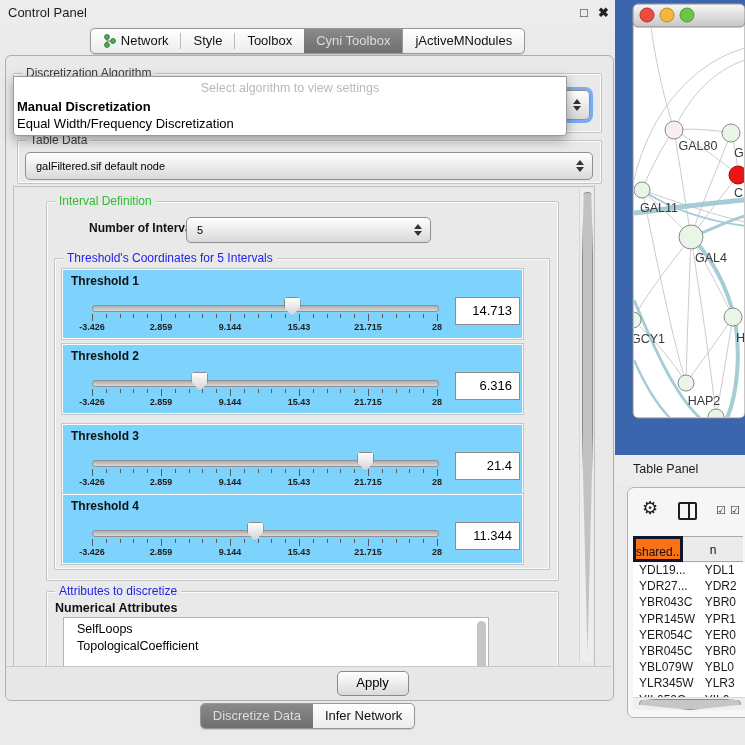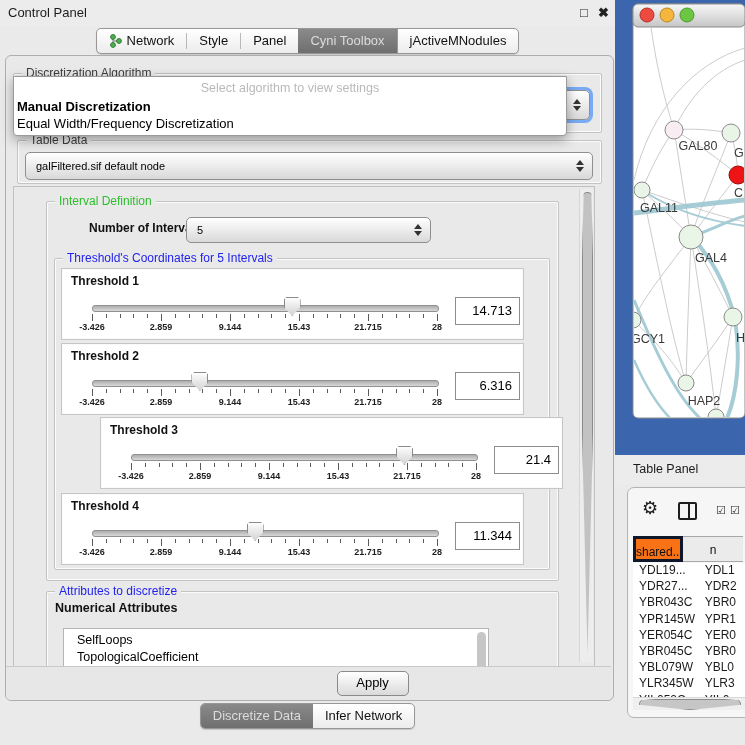--- a/index.html
+++ b/index.html
@@ -38,32 +38,32 @@
   .popup .opt1{position:absolute;left:3px;top:22px;font-size:13px;font-weight:bold;color:#000}
   .popup .opt2{position:absolute;left:3px;top:39px;font-size:13px;color:#000}
   
   .scrollpanel{left:13px;top:186px;width:580px;height:479px;border:1px solid #c0c0c0;
                background:#e9e9e9;overflow:hidden}
   .vsb{position:absolute;right:1px;top:2px;width:13px;height:473px;background:#ededed;border-left:1px solid #d6d6d6}
   .vsb .thumb{position:absolute;left:2px;top:3px;width:9px;height:460px;background:#c2c2c2;border-radius:5px}
   .bold-label{font-weight:bold;font-size:12px;color:#111}
   
   .tbox{position:absolute;left:47px;width:461px;height:70px;border:1px solid #c6c6c6;
-        box-shadow:inset 0 0 0 1px #fafafa;background:#ffffff}
+        box-shadow:inset 0 0 0 1px #fafafa;background:#7dd3fc}
   .tbox .tlabel{position:absolute;left:9px;top:5px;font-weight:bold;font-size:12px;color:#111}
   .track{position:absolute;left:30px;top:36px;width:345px;height:5px;border:1px solid #909090;
          border-radius:3px;background:linear-gradient(#aeaeae,#d8d8d8)}
   .tick{position:absolute;width:1px;background:#5a5a5a}
   .ticklab{position:absolute;width:46px;margin-left:-23px;text-align:center;font-size:9px;font-weight:bold;color:#1d1d1d}
   .thumb{position:absolute;top:28px;width:15px;height:17px;background:linear-gradient(#fdfdfd,#d4d4d4);
          border:1px solid #8a8a8a;clip-path:polygon(16% 0%,84% 0%,100% 14%,100% 52%,50% 100%,0% 52%,0% 14%)}
   .vbox{position:absolute;left:393px;top:28px;width:56px;height:26px;background:#fff;border:1px solid #8d8d8d;
         font-size:13px;text-align:right;line-height:26px;padding-right:7px;color:#000}
   
-  .attrlist{position:absolute;left:49px;top:441px;width:424px;height:70px;background:#fff;border:1px solid #b5b5b5}
+  .attrlist{position:absolute;left:49px;top:430px;width:424px;height:70px;background:#fff;border:1px solid #b5b5b5}
   .attrlist .item{padding-left:13px;font-size:12.5px;line-height:17px;color:#000}
   .attrlist .lsb{position:absolute;right:2px;top:3px;width:9px;height:58px;background:#c6c6c6;border-radius:5px}
   
   .applybar{left:6px;top:666px;width:605px;height:33px;background:#e7e7e7;border-top:1px solid #c9c9c9;border-radius:0 0 5px 5px}
   .btn{position:absolute;left:50%;transform:translateX(-50%);top:671px;width:70px;height:23px;
        background:linear-gradient(#ffffff,#dadada);border:1px solid #8a8a8a;border-radius:5px;
        font-size:13px;text-align:center;line-height:22px;color:#000}
   .bottombar{left:0;top:703px;width:615px;text-align:center}
   
   .right-blue{left:615px;top:0;width:130px;height:455px}
@@ -105,21 +105,21 @@
           <circle cx="4" cy="3" r="2.4" fill="#4caf50" stroke="#2e7d32"></circle>
           <circle cx="4" cy="11" r="2.4" fill="#4caf50" stroke="#2e7d32"></circle>
           <circle cx="10" cy="7" r="2.4" fill="#4caf50" stroke="#2e7d32"></circle>
         </svg>
       </span>
       <span>Network</span>
     </div>
     <div class="vsep"></div>
     <div class="tab">Style</div>
     <div class="vsep"></div>
-    <div class="tab">Panel</div>
+    <div class="tab">Toolbox</div>
     <div class="tab sel">Cyni Toolbox</div>
     <div class="tab" style="border-left:1px solid #979797">jActiveMNodules</div>
   </div>
 </div>
 
 <div class="abs outer-panel"></div>
 
 <div class="abs fs" style="left:13px;top:73px;width:587px;height:58px">
   <span class="legend">Discretization Algorithm</span>
 </div>
@@ -236,21 +236,21 @@
         <div class="ticklab" style="left: 306px; top: 53px;">21.715</div>
         <div class="tick" style="left: 319.8px; top: 45px; height: 4px;"></div>
         <div class="tick" style="left: 333.6px; top: 45px; height: 4px;"></div>
         <div class="tick" style="left: 347.4px; top: 45px; height: 4px;"></div>
         <div class="tick" style="left: 361.2px; top: 45px; height: 4px;"></div>
         <div class="tick" style="left: 375px; top: 45px; height: 7px;"></div>
         <div class="ticklab" style="left: 375px; top: 53px;">28</div>
         <div class="thumb" style="left: 129.449px;"></div>
         <div class="vbox">6.316</div>
       </div>
-      <div class="tbox" style="top: 230px; margin-left: 39px;">
+      <div class="tbox" style="top: 236px;">
         <div class="tlabel">Threshold 3</div>
         <div class="track"></div>
         <div class="tick" style="left: 30px; top: 45px; height: 7px;"></div>
         <div class="ticklab" style="left: 30px; top: 53px;">-3.426</div>
         <div class="tick" style="left: 43.8px; top: 45px; height: 4px;"></div>
         <div class="tick" style="left: 57.6px; top: 45px; height: 4px;"></div>
         <div class="tick" style="left: 71.4px; top: 45px; height: 4px;"></div>
         <div class="tick" style="left: 85.2px; top: 45px; height: 4px;"></div>
         <div class="tick" style="left: 99px; top: 45px; height: 7px;"></div>
         <div class="ticklab" style="left: 99px; top: 53px;">2.859</div>

